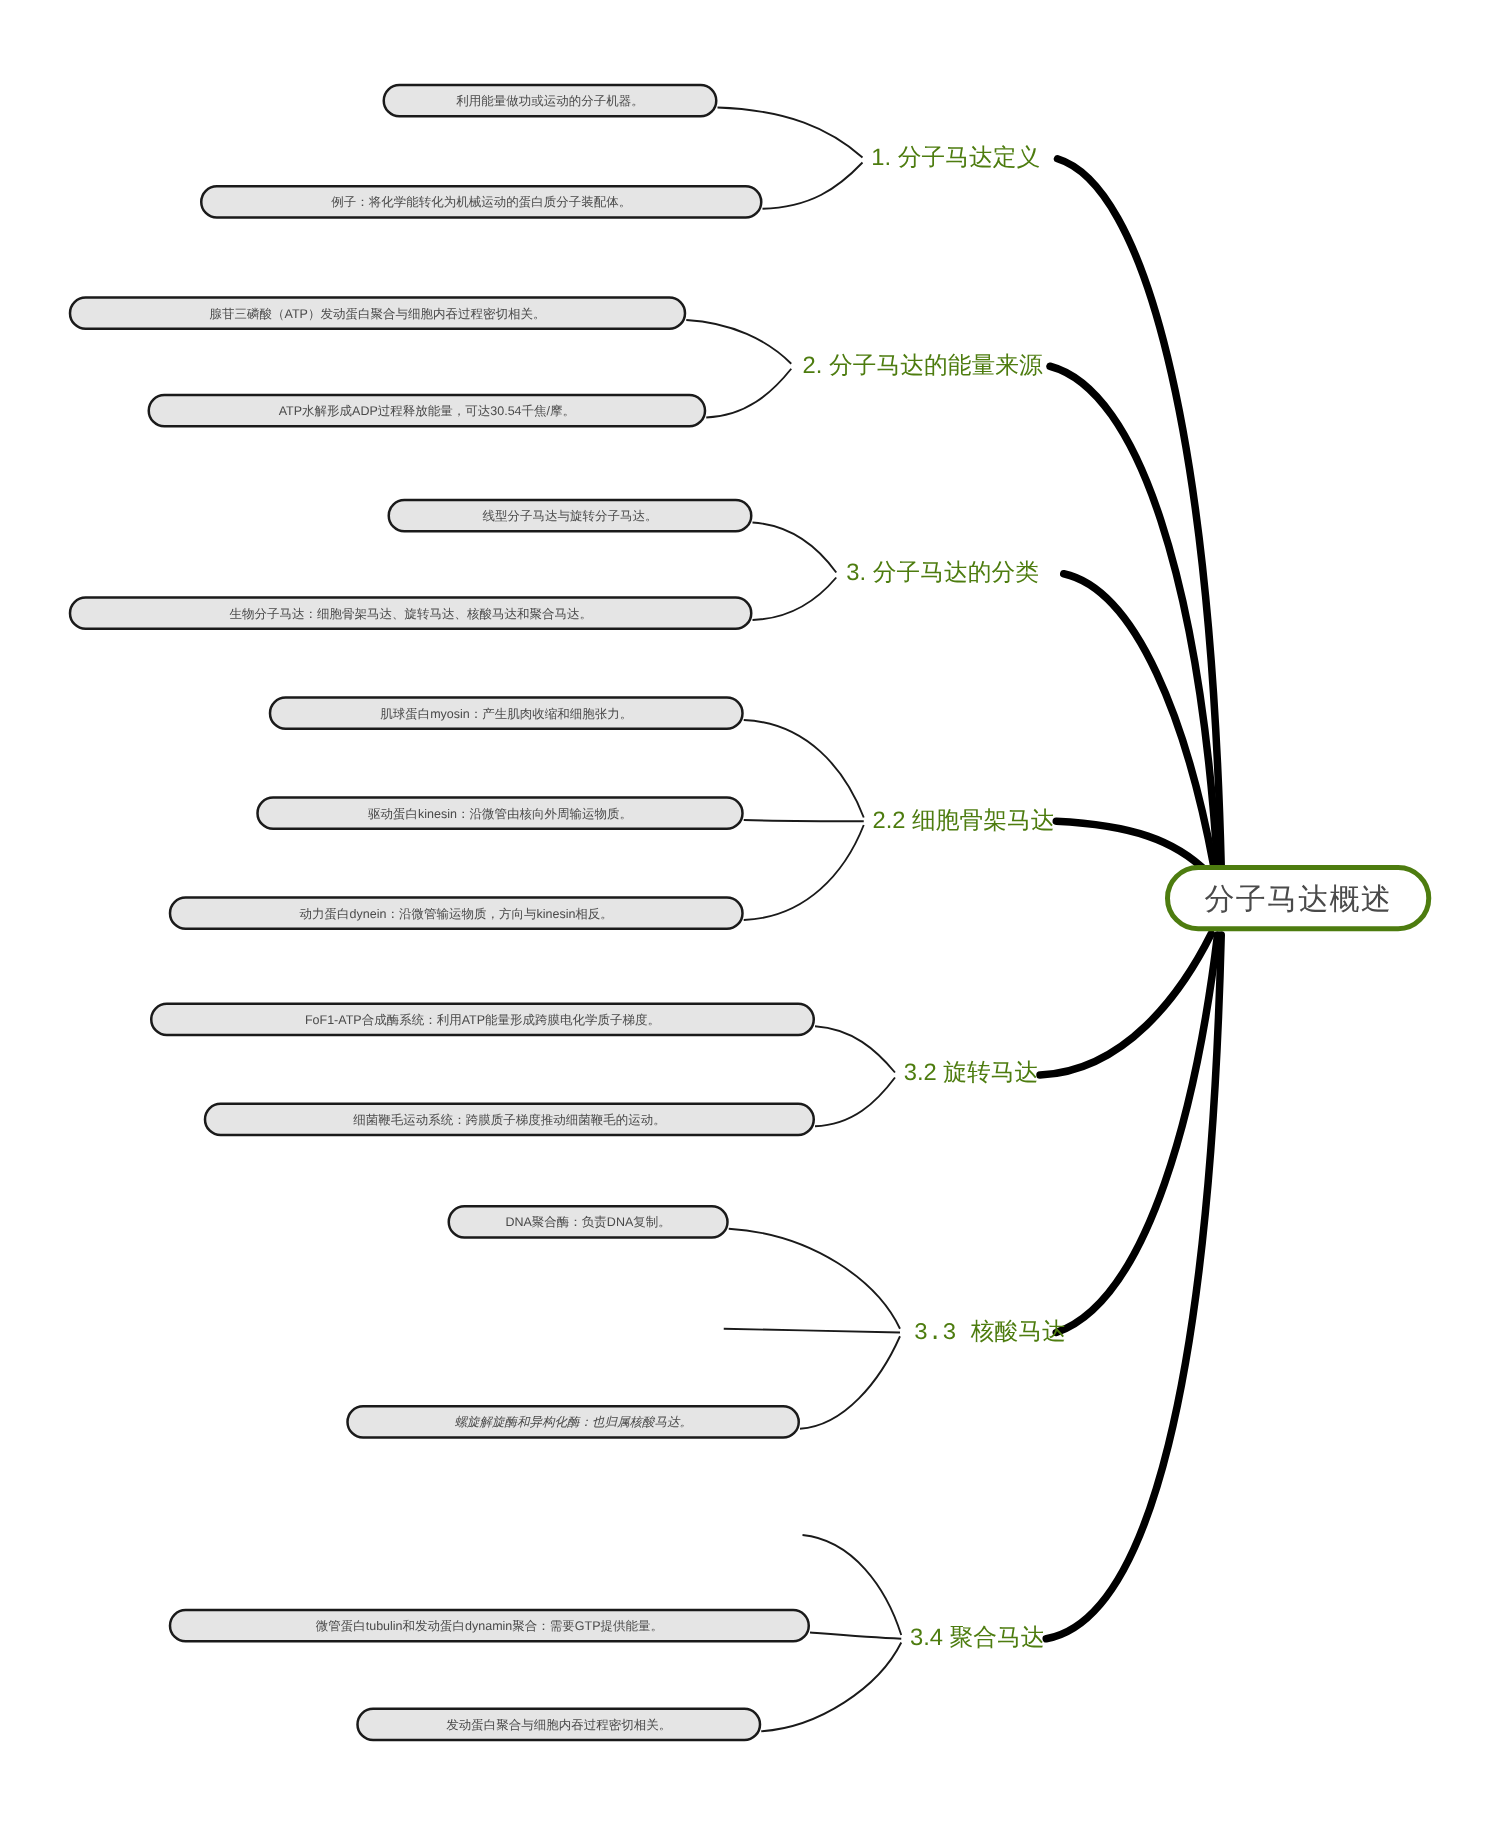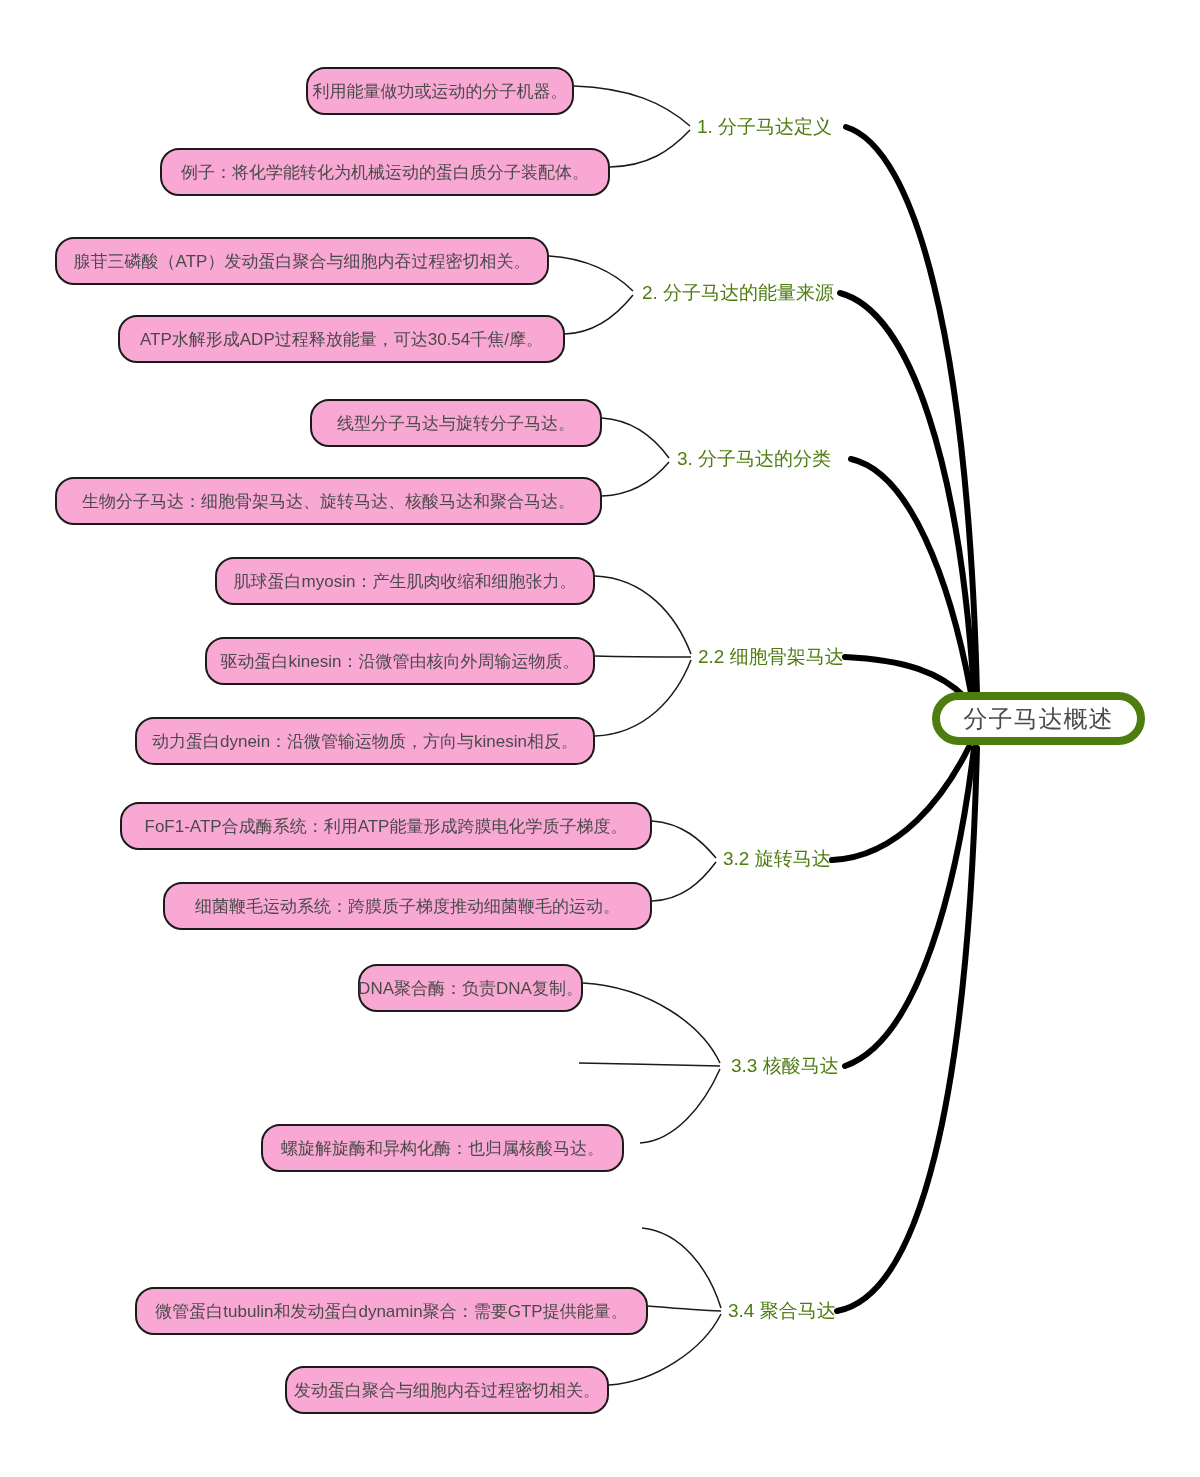--- a/index.html
+++ b/index.html
@@ -2,32 +2,32 @@
 <html><head>
 <meta charset="utf-8">
 <style>
   html,body { margin:0; padding:0; background:#ffffff; }
   #canvas {
     position:relative; width:1200px; height:1477px; background:#ffffff;
     font-family:"Liberation Sans", sans-serif; overflow:hidden;
   }
   #wires { position:absolute; left:0; top:0; width:1200px; height:1477px; }
   .child-box {
-    position:absolute; box-sizing:border-box; height:48px;
-    border:2px solid #1a1a1a; border-radius:19px; background:#f9a8d4;
+    position:absolute; box-sizing:border-box; height:27px;
+    border:2px solid #1a1a1a; border-radius:19px; background:#e5e5e5;
     display:flex; align-items:center; justify-content:center;
-    font-size:17px; color:#4a4a4a; white-space:nowrap; z-index:2;
+    font-size:10px; color:#4a4a4a; white-space:nowrap; z-index:2;
   }
   .branch-label {
     position:absolute; font-size:19px; color:#4d7c0f; white-space:nowrap;
     z-index:2; line-height:26px; height:26px;
   }
   .root-node {
     position:absolute; left:932px; top:692px; width:213px; height:53px;
-    box-sizing:border-box; border:8px solid #4d7c0f; border-radius:27px;
+    box-sizing:border-box; border:4px solid #4d7c0f; border-radius:27px;
     background:#ffffff; display:flex; align-items:center; justify-content:center;
     font-size:24px; color:#4a4a4a; letter-spacing:1px; z-index:3;
   }
   .thin  { fill:none; stroke:#1a1a1a; stroke-width:1.5; }
   .thick { fill:none; stroke:#000000; stroke-width:6; stroke-linecap:round; }
 </style>
 </head>
 <body>
 
 <div id="canvas">
@@ -67,38 +67,38 @@
     <path class="thin" d="M 609 1385 C 655 1382, 703 1350, 721 1314"></path>
   </svg>
 
   <div class="root-node">分子马达概述</div>
 
   <div class="branch-label" style="left:697px; top:114px;">1. 分子马达定义</div>
   <div class="branch-label" style="left:642px; top:280px;">2. 分子马达的能量来源</div>
   <div class="branch-label" style="left:677px; top:446px;">3. 分子马达的分类</div>
   <div class="branch-label" style="left:698px; top:644px;">2.2 细胞骨架马达</div>
   <div class="branch-label" style="left:723px; top:846px;">3.2 旋转马达</div>
-  <div class="branch-label" style="left:731px; top:1053px;">3.3 核酸马达</div>
+  <div class="branch-label" style="left:731px; top:1053px;font-family:Liberation Mono, monospace;">3.3 核酸马达</div>
   <div class="branch-label" style="left:728px; top:1298px;">3.4 聚合马达</div>
 
   <div class="child-box" style="left:306px; top:67px;  width:268px;">利用能量做功或运动的分子机器。</div>
   <div class="child-box" style="left:160px; top:148px; width:450px;">例子：将化学能转化为机械运动的蛋白质分子装配体。</div>
 
   <div class="child-box" style="left:55px;  top:237px; width:494px;">腺苷三磷酸（ATP）发动蛋白聚合与细胞内吞过程密切相关。</div>
   <div class="child-box" style="left:118px; top:315px; width:447px;">ATP水解形成ADP过程释放能量，可达30.54千焦/摩。</div>
 
   <div class="child-box" style="left:310px; top:399px; width:292px;">线型分子马达与旋转分子马达。</div>
   <div class="child-box" style="left:55px;  top:477px; width:547px;">生物分子马达：细胞骨架马达、旋转马达、核酸马达和聚合马达。</div>
 
   <div class="child-box" style="left:215px; top:557px; width:380px;">肌球蛋白myosin：产生肌肉收缩和细胞张力。</div>
   <div class="child-box" style="left:205px; top:637px; width:390px;">驱动蛋白kinesin：沿微管由核向外周输运物质。</div>
   <div class="child-box" style="left:135px; top:717px; width:460px;">动力蛋白dynein：沿微管输运物质，方向与kinesin相反。</div>
 
   <div class="child-box" style="left:120px; top:802px; width:532px;">FoF1-ATP合成酶系统：利用ATP能量形成跨膜电化学质子梯度。</div>
   <div class="child-box" style="left:163px; top:882px; width:489px;">细菌鞭毛运动系统：跨膜质子梯度推动细菌鞭毛的运动。</div>
 
   <div class="child-box" style="left:358px; top:964px;  width:225px;">DNA聚合酶：负责DNA复制。</div>
-  <div class="child-box" style="left:261px; top:1124px; width:363px;">螺旋解旋酶和异构化酶：也归属核酸马达。</div>
+  <div class="child-box" style="left:277px; top:1124px; width:363px;font-style:italic;">螺旋解旋酶和异构化酶：也归属核酸马达。</div>
 
   <div class="child-box" style="left:285px; top:1366px; width:324px;">发动蛋白聚合与细胞内吞过程密切相关。</div>
   <div class="child-box" style="left:135px; top:1287px; width:513px;">微管蛋白tubulin和发动蛋白dynamin聚合：需要GTP提供能量。</div>
 
 </div>
 
 </body></html>

